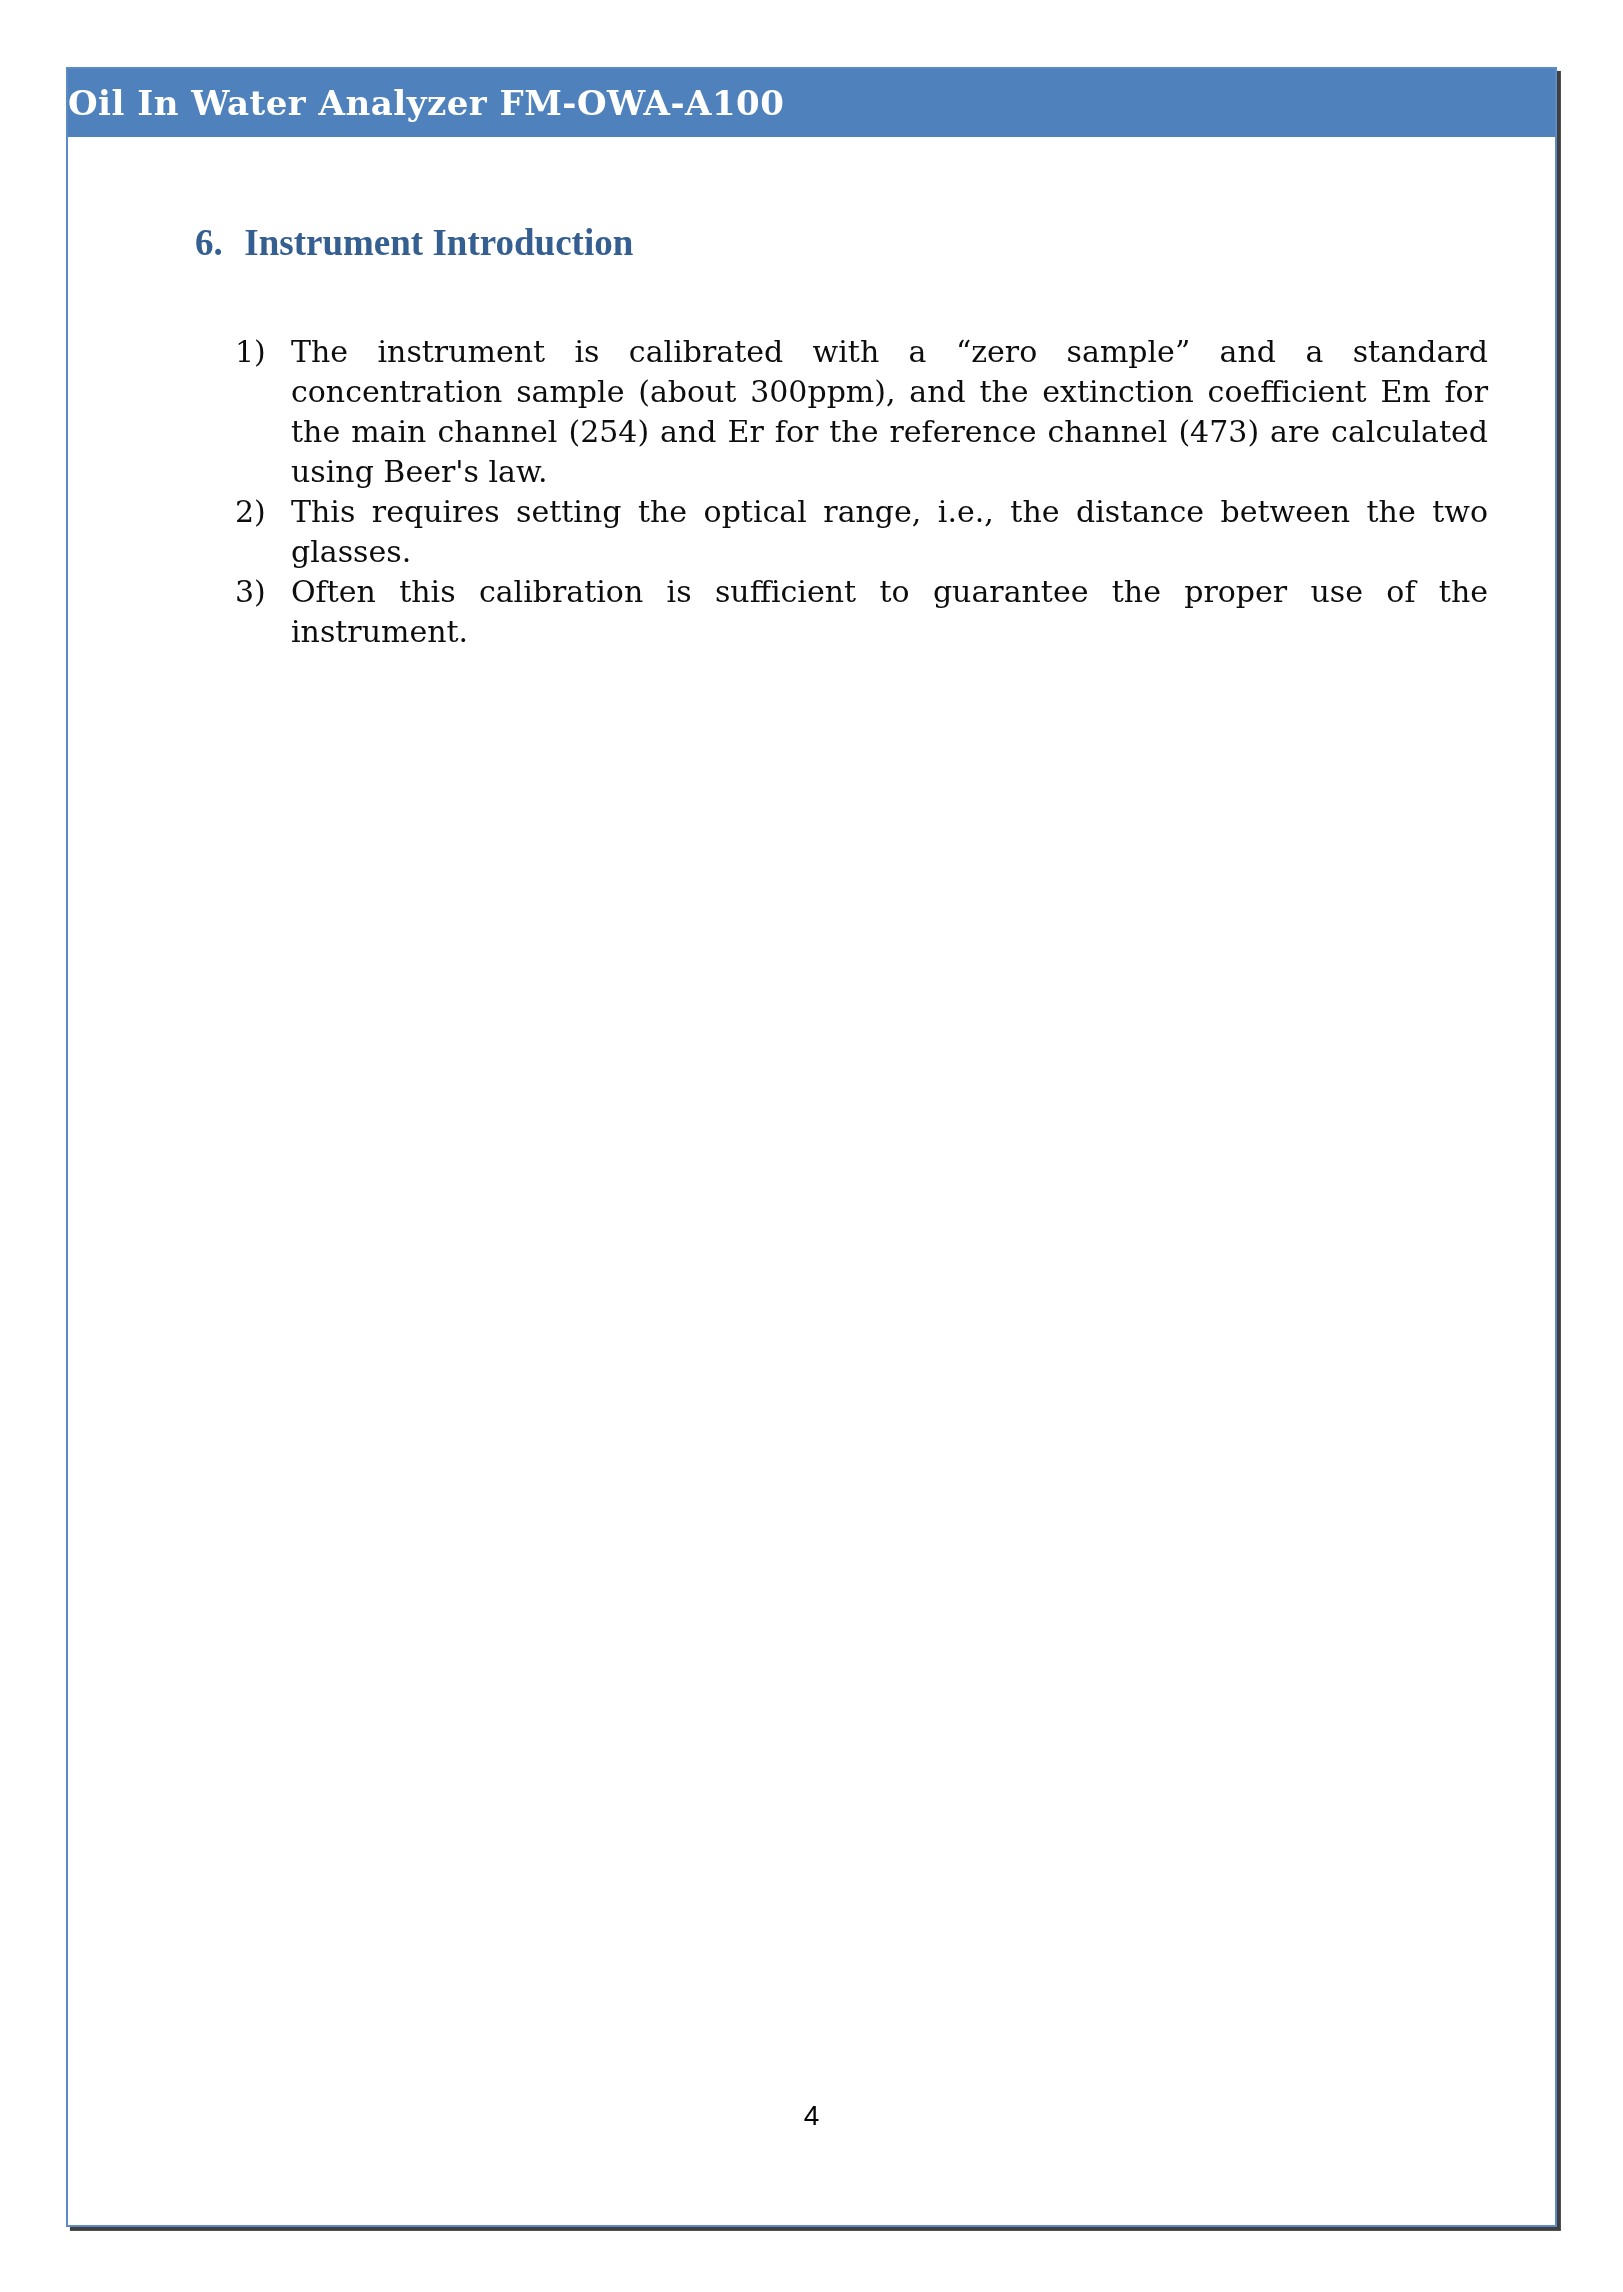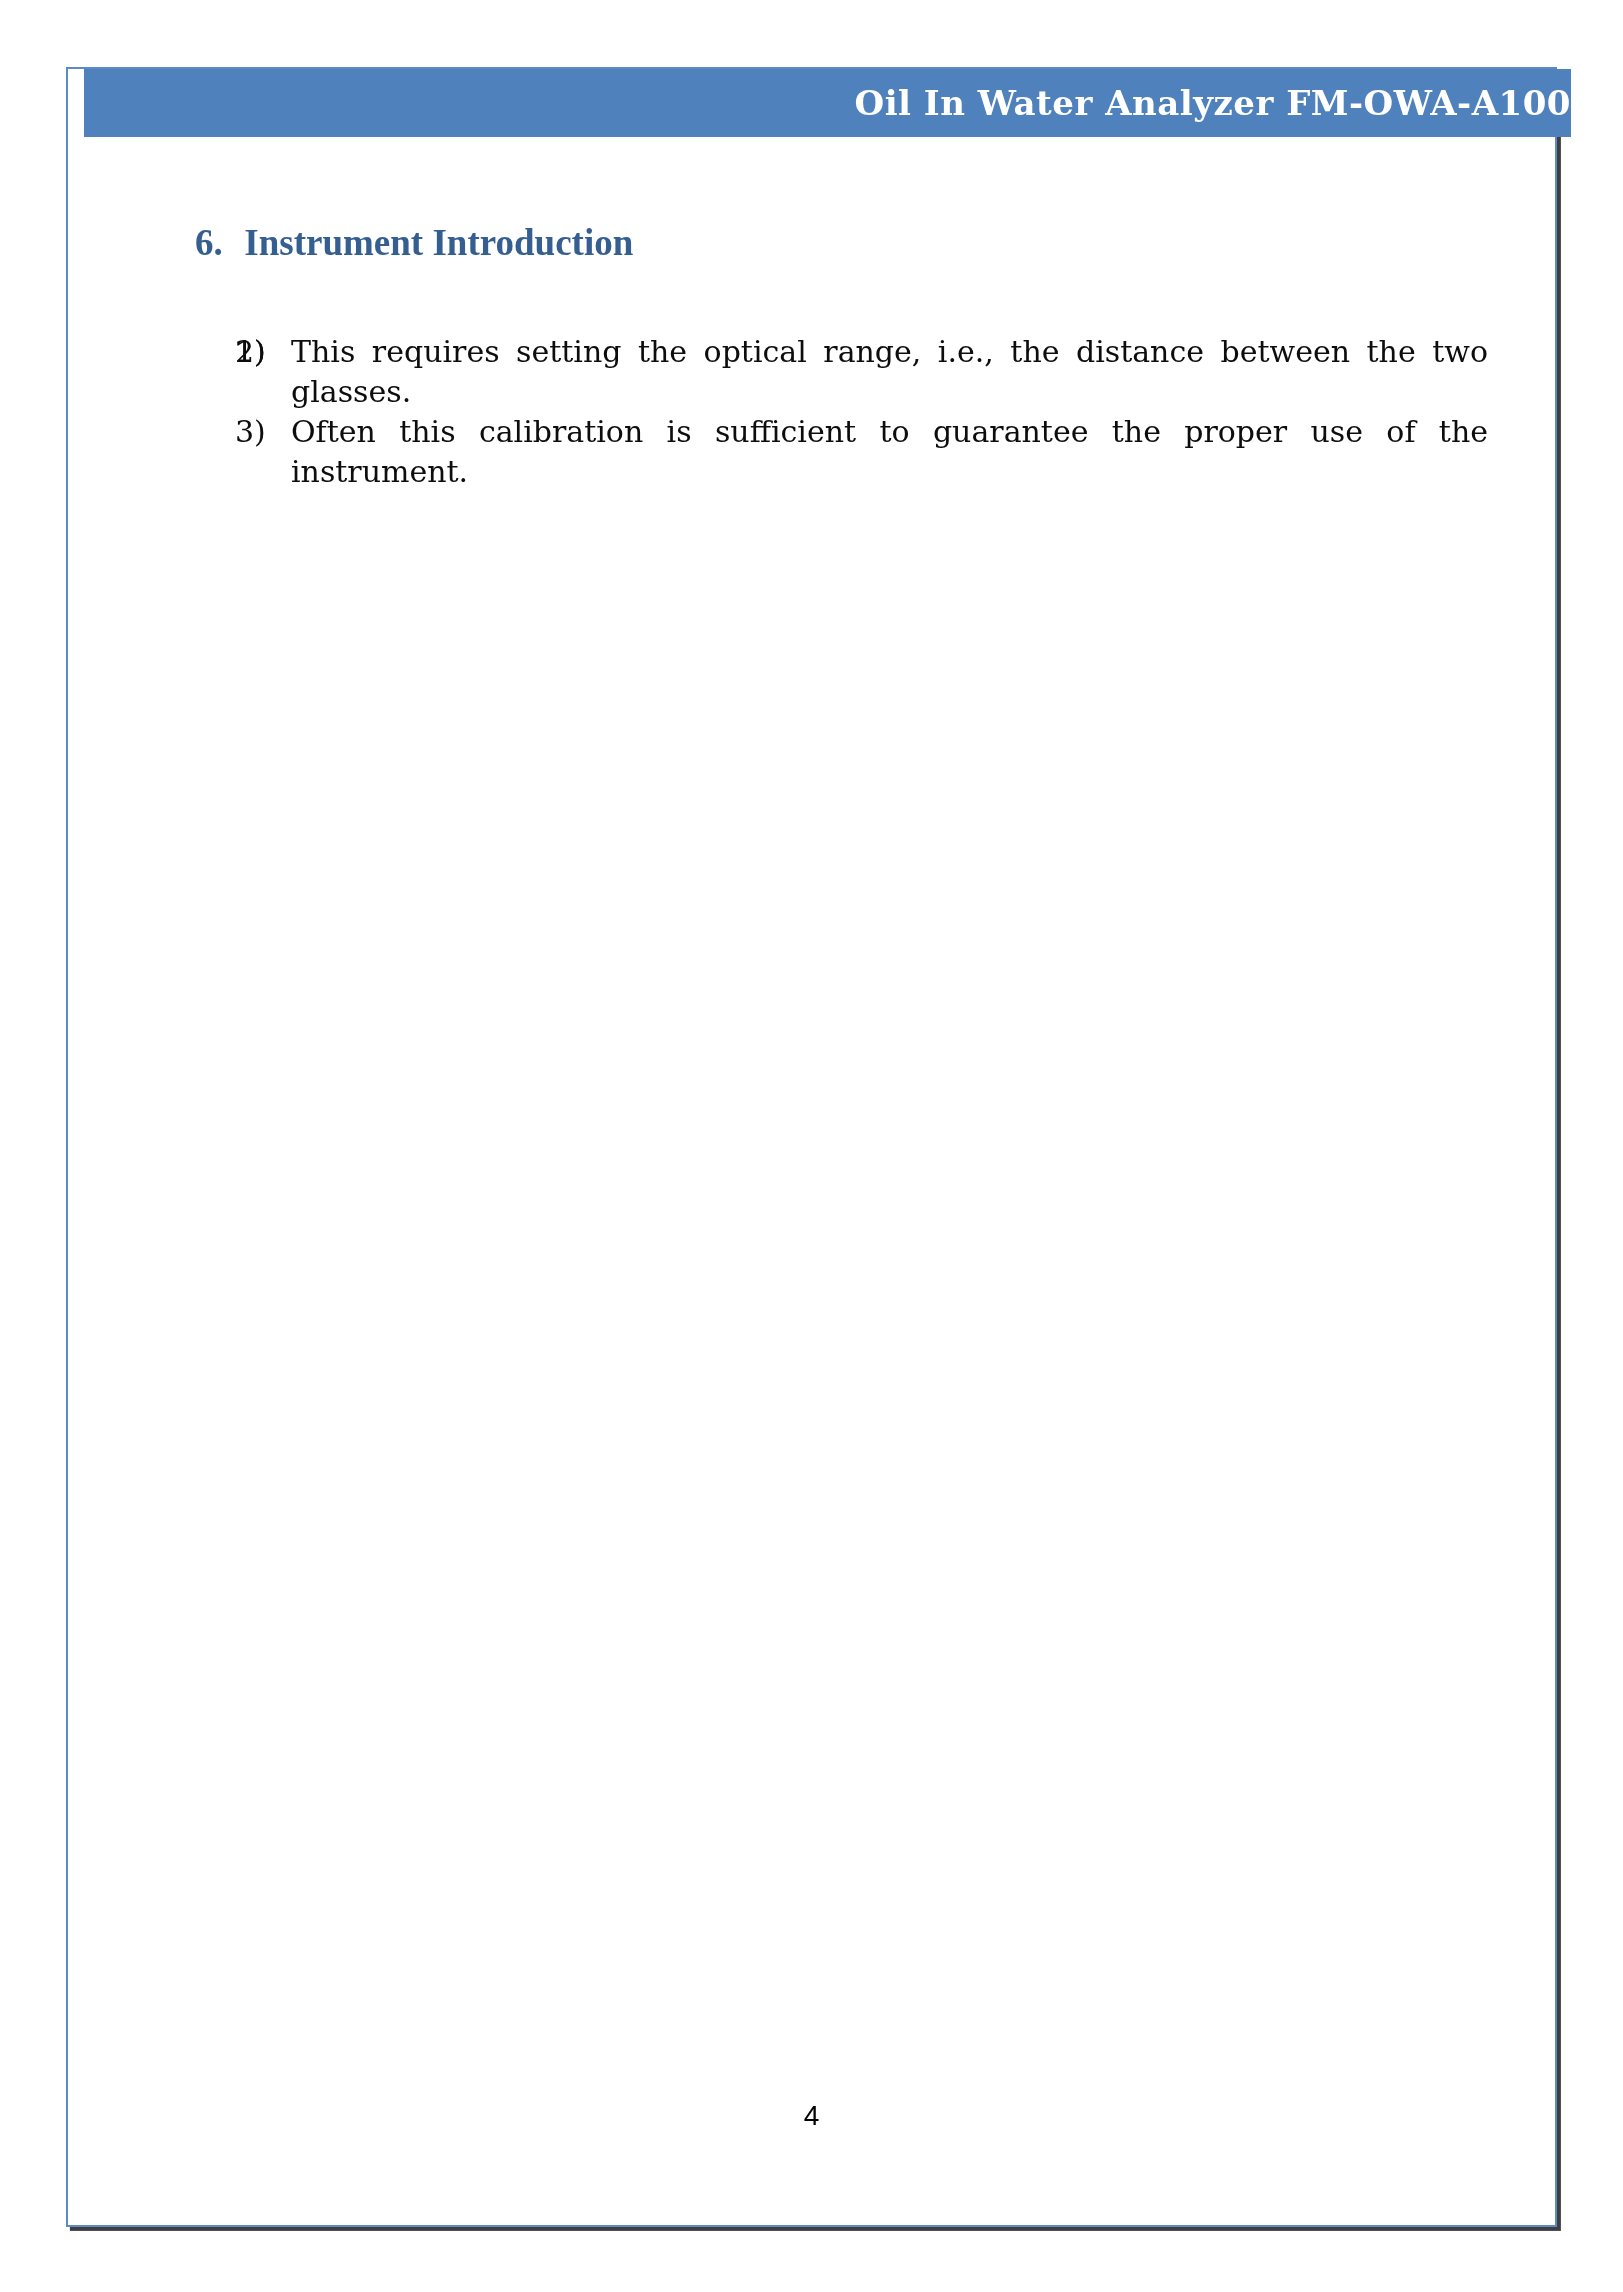--- a/index.html
+++ b/index.html
@@ -21,28 +21,28 @@
     top: 67px;
     width: 1491px;
     height: 2160px;
     border: 2px solid #5b8ac6;
     box-shadow: 3.9px 3.9px 0 #3f3f3f;
     background: #ffffff;
   }
   
   .header-bar {
     position: absolute;
-    left: 16px;
+    left: 0;
     top: 0;
     width: 100%;
     height: 68px;
     background: #4f81bd;
     display: flex;
     align-items: center;
-    justify-content: flex-end;
+    justify-content: flex-start;
   }
   .header-title {
     color: #ffffff;
     font-family: "DejaVu Serif", serif;
     font-weight: bold;
     font-size: 34px;
     letter-spacing: 0.5px;
     white-space: nowrap;
   }
   
@@ -103,20 +103,21 @@
       <span class="header-title">Oil In Water Analyzer FM-OWA-A100</span>
     </div>
 
     <div class="section-heading">
       <span class="section-number">6.</span><span>Instrument Introduction</span>
     </div>
 
     <div class="instruction-list">
       <div class="list-item">
         <span class="item-marker">1)</span>
+        <span class="item-text">The instrument is calibrated with a “zero sample” and a standard concentration sample (about 300ppm), and the extinction coefficient Em for the main channel (254) and Er for the reference channel (473) are calculated using Beer's law.</span>
       </div>
       <div class="list-item">
         <span class="item-marker">2)</span>
         <span class="item-text">This requires setting the optical range, i.e., the distance between the two glasses.</span>
       </div>
       <div class="list-item">
         <span class="item-marker">3)</span>
         <span class="item-text">Often this calibration is sufficient to guarantee the proper use of the instrument.</span>
       </div>
     </div>

